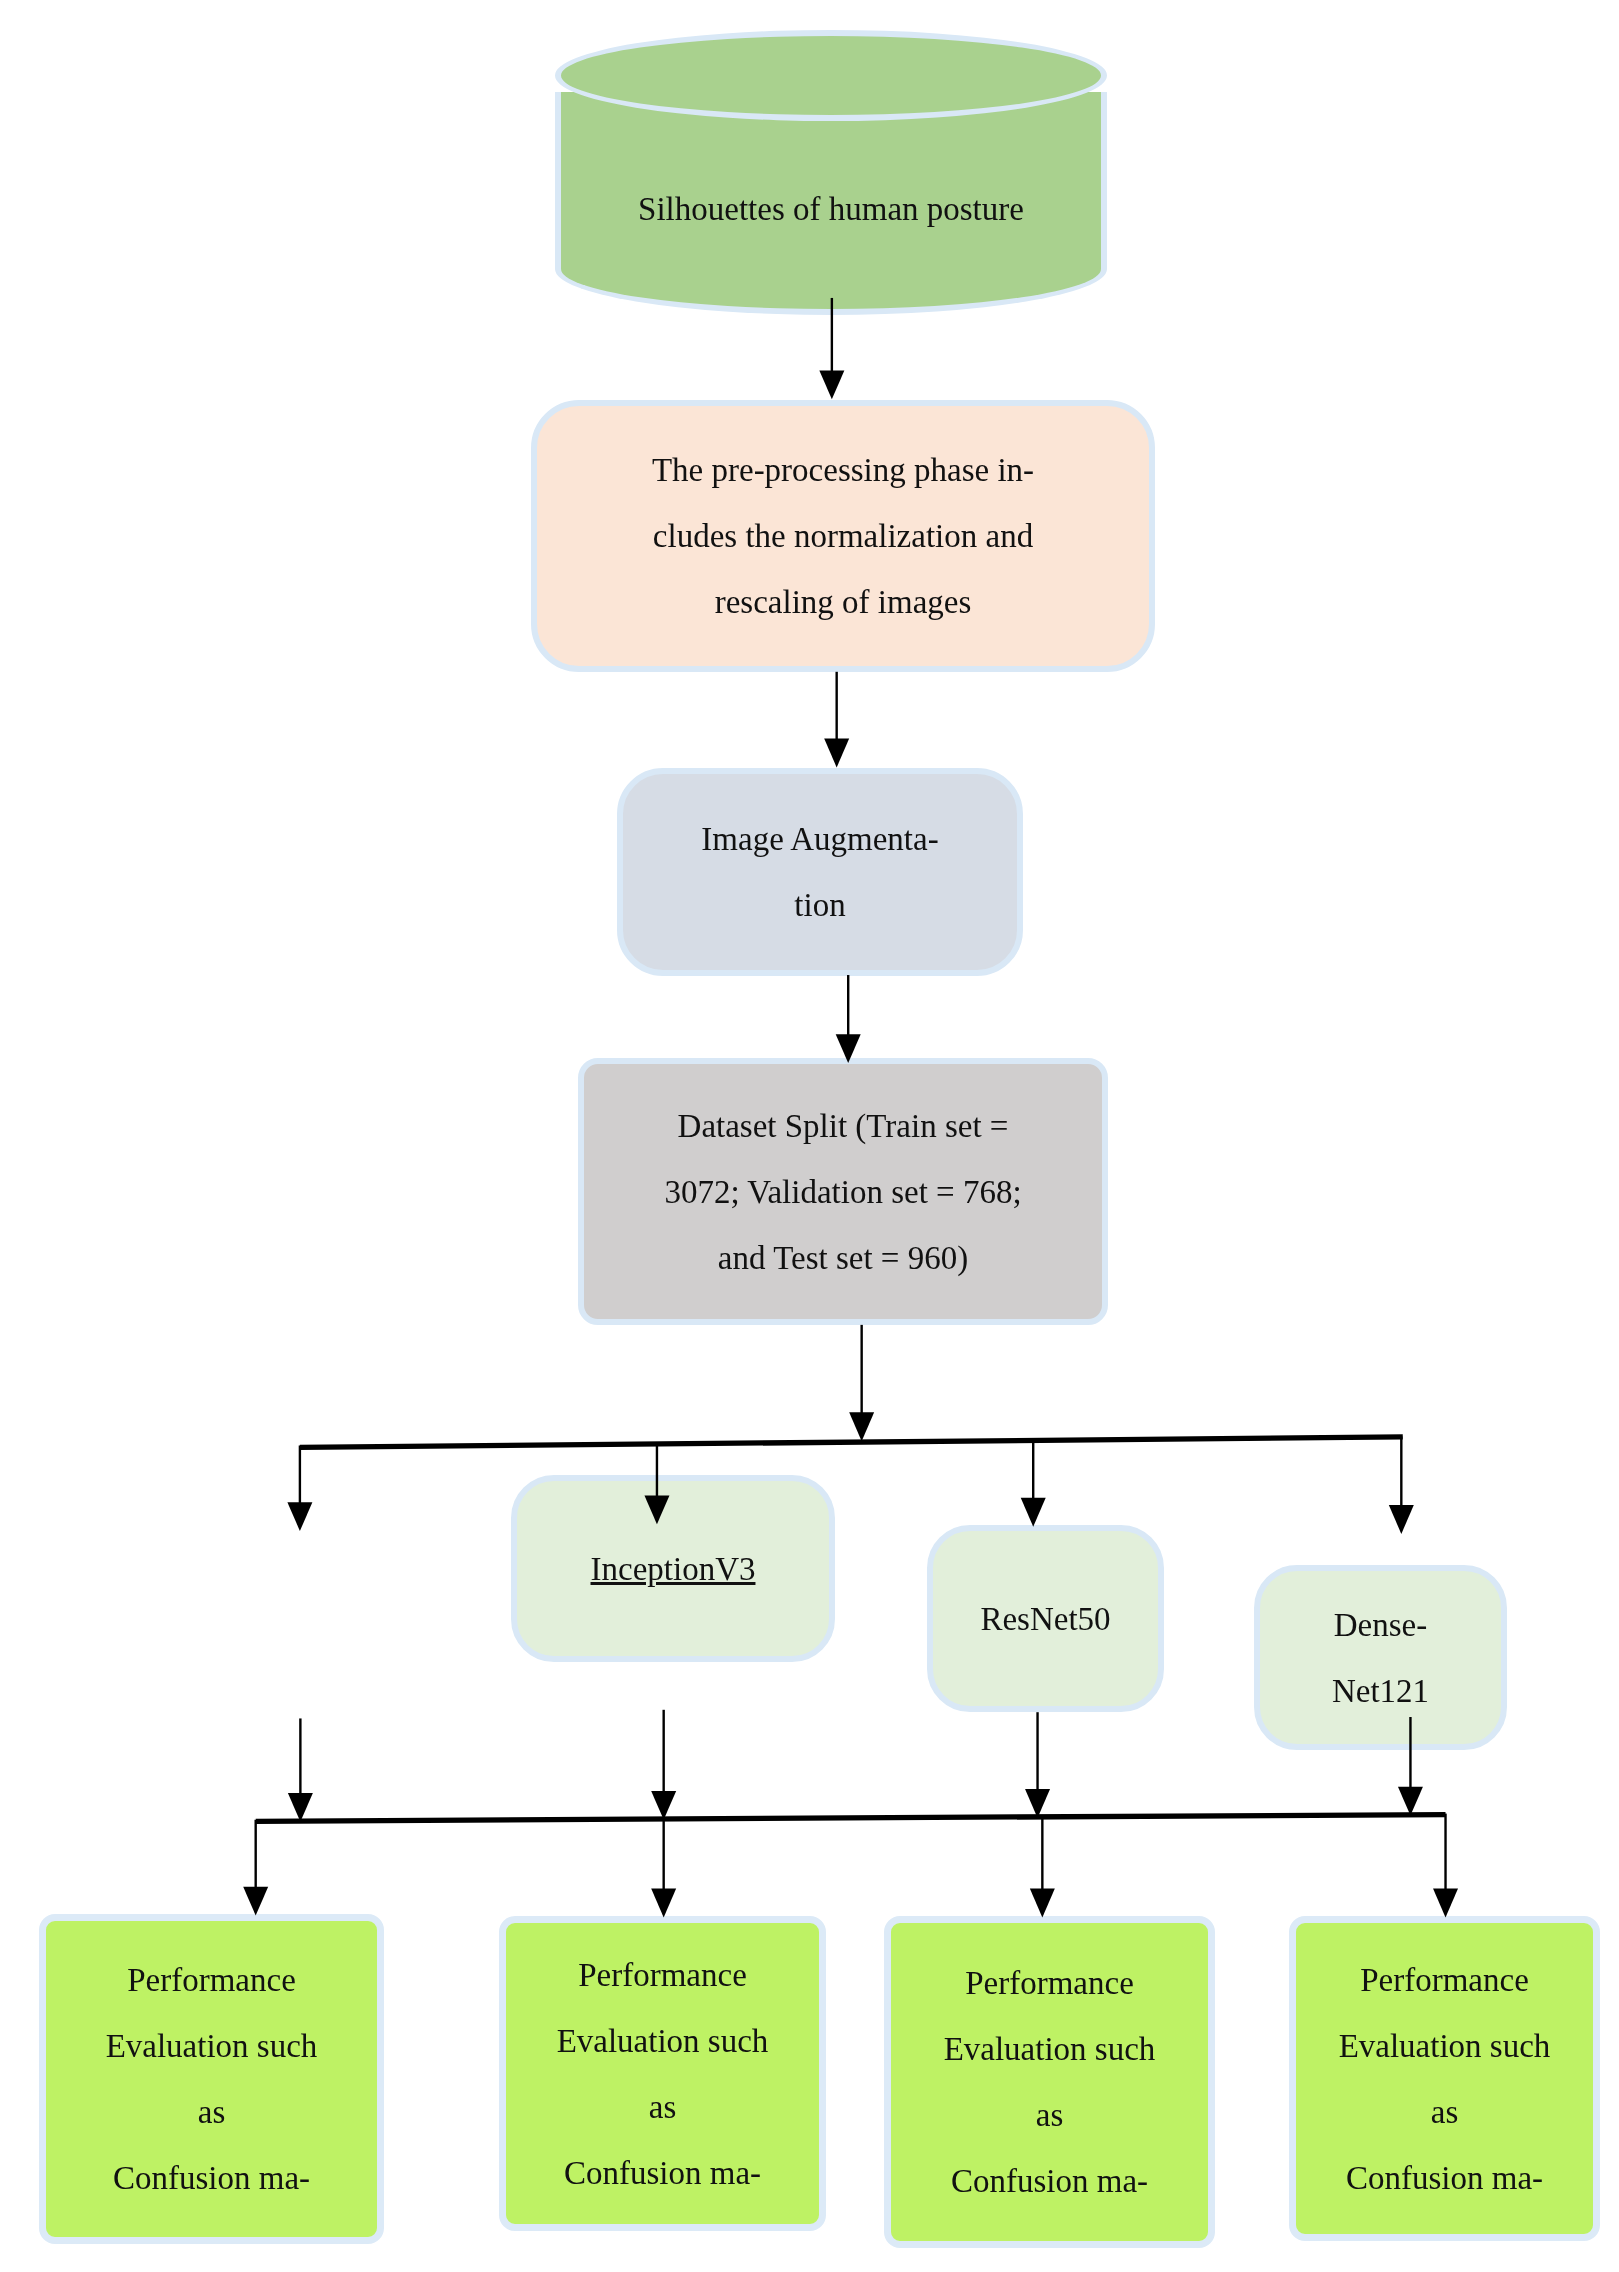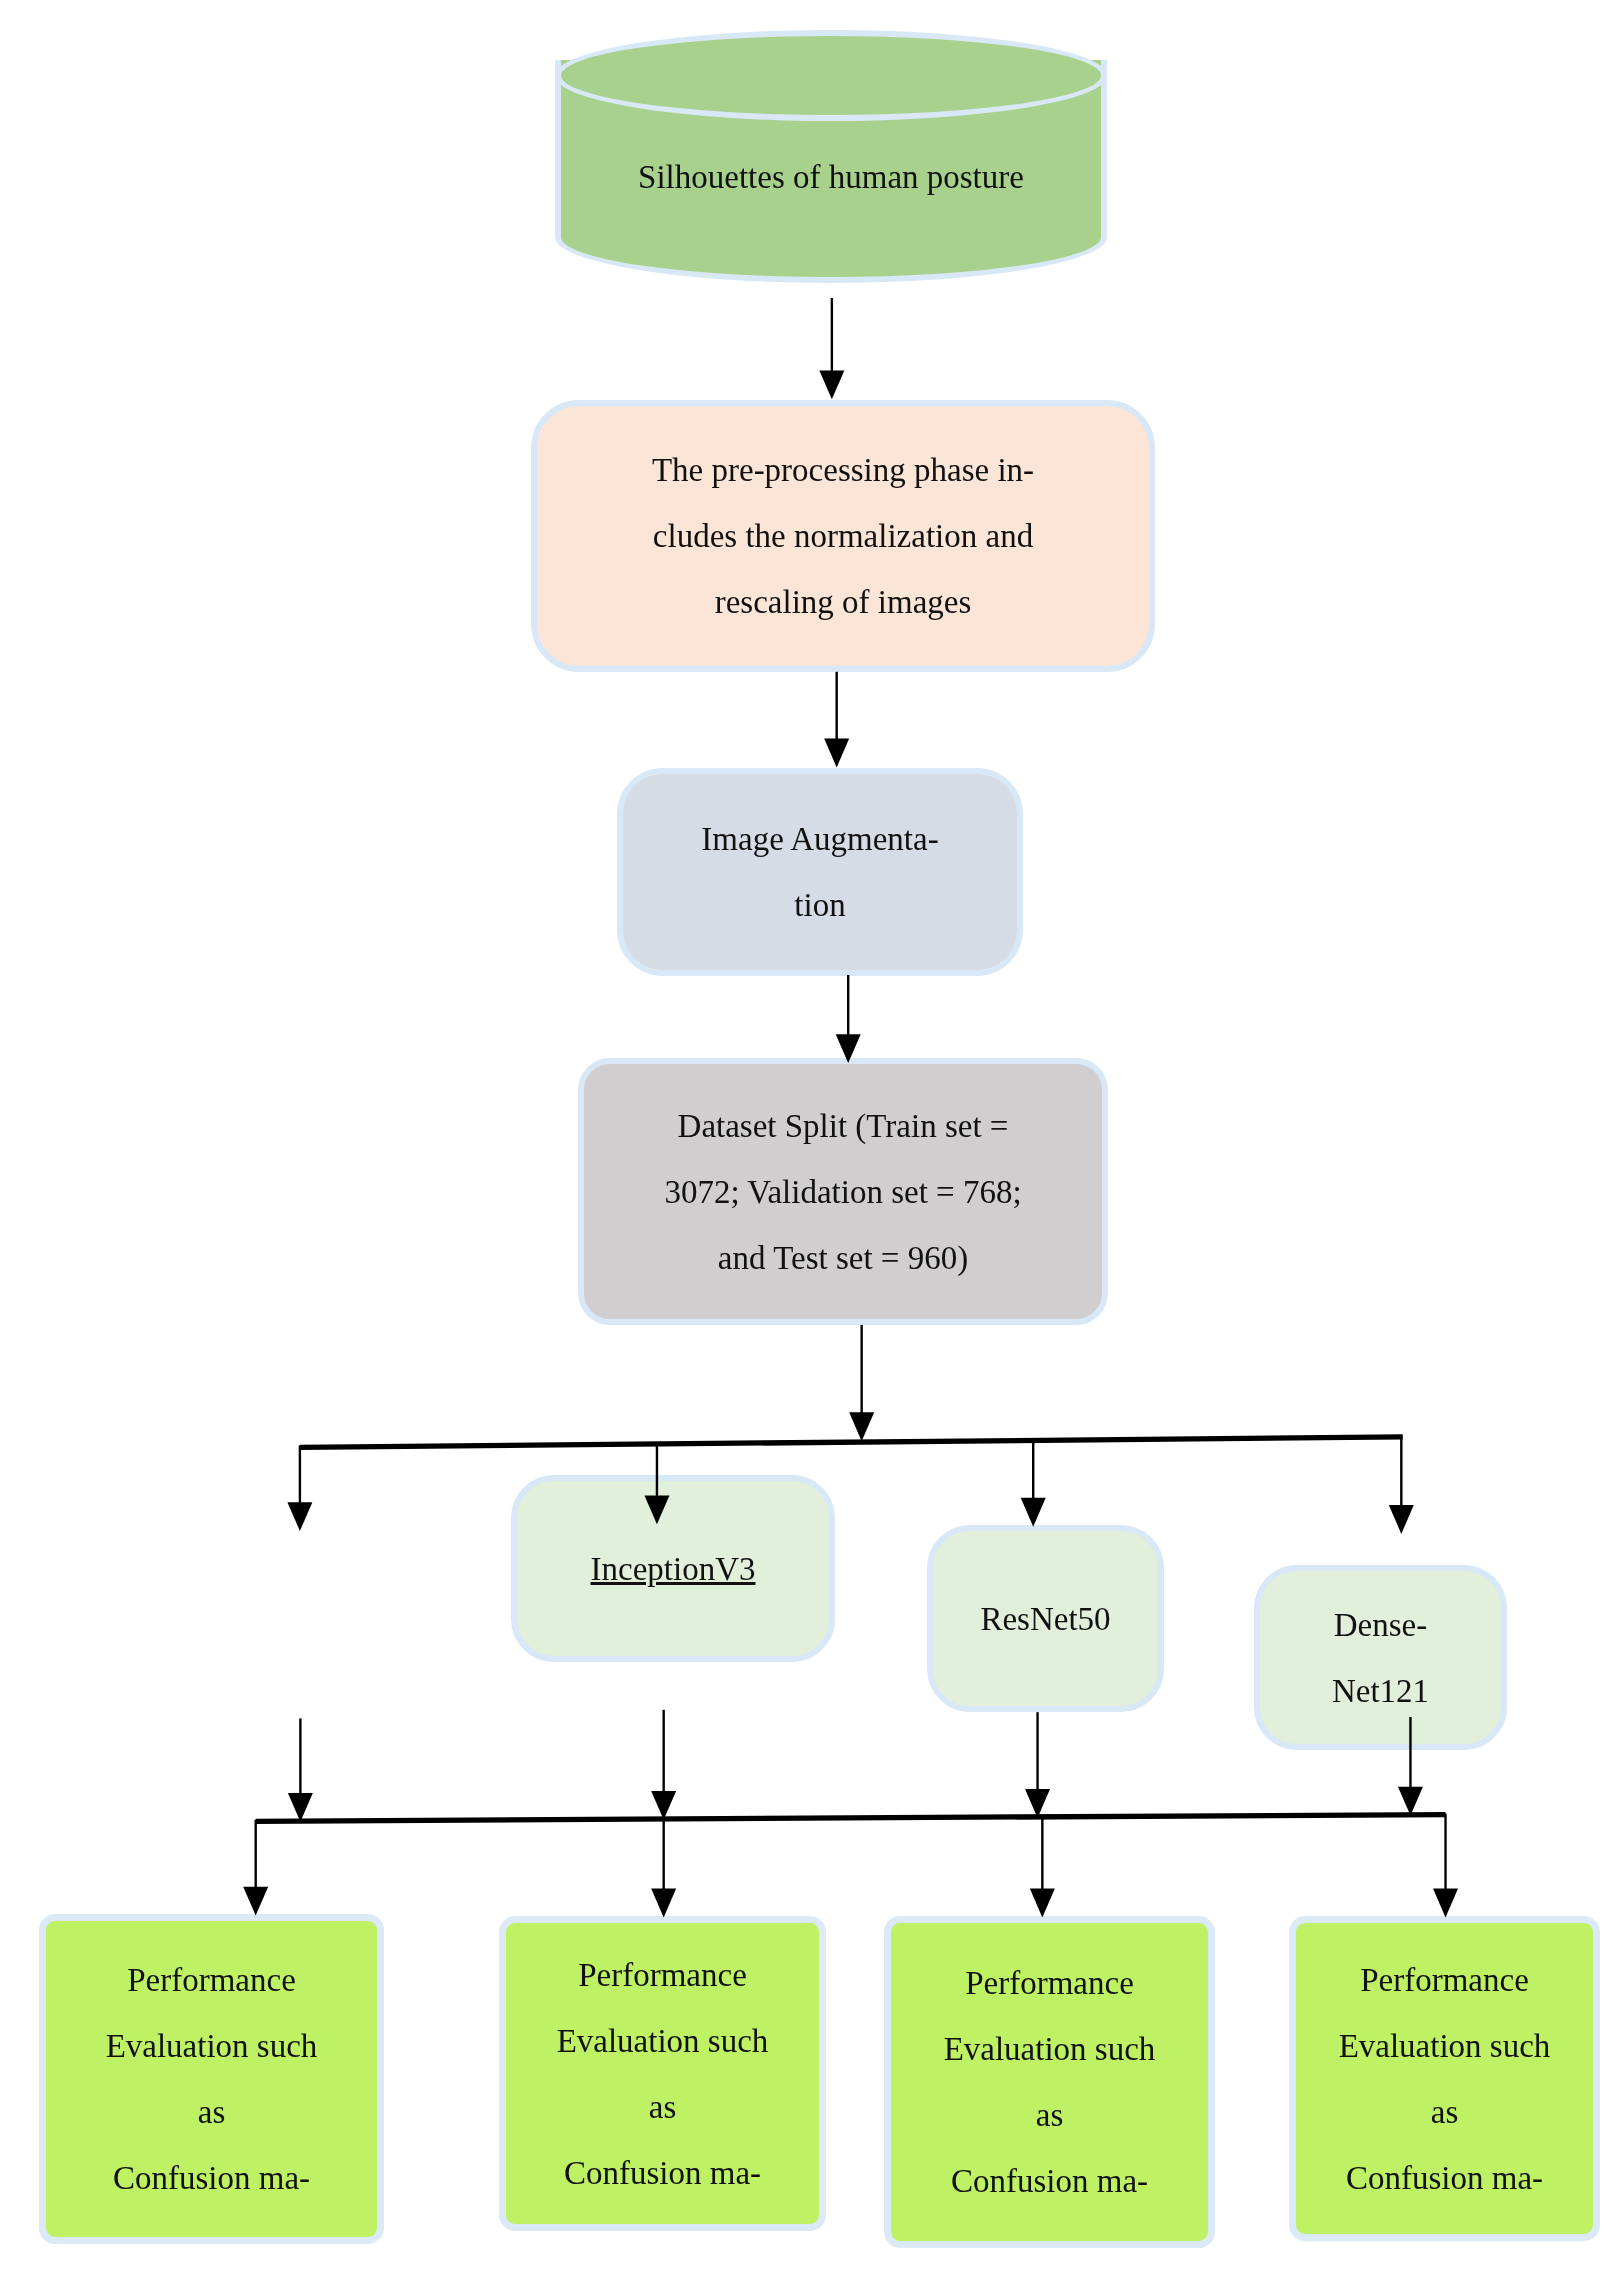--- a/index.html
+++ b/index.html
@@ -17,30 +17,30 @@
   }
   .box{
     position:absolute;box-sizing:border-box;
     border:6.2px solid #D9E8F6;
     display:flex;flex-direction:column;align-items:center;justify-content:center;
     text-align:center;z-index:2;
   }
   .ln{white-space:nowrap;line-height:66px;font-size:33px;}
   .peach{background:#FBE5D6;border-radius:48px;}
   .bluegray{background:#D6DCE5;border-radius:46px;}
-  .gray{background:#D0CECE;border-radius:32px;}
+  .gray{background:#D0CECE;border-radius:20px;}
   .green{background:#E2EFDA;border-radius:43px;}
   .blue{background:#bef264;border-radius:16px;border-width:7.2px;border-color:#DCEAF7;}
   .cyl-top{
     position:absolute;left:555px;top:30px;width:552px;height:91px;
     box-sizing:border-box;background:#A9D18E;border:6.2px solid #D9E8F6;
     border-radius:50%;z-index:3;
   }
   .cyl-body{
-    position:absolute;left:555px;top:60px;width:552px;height:223px;
+    position:absolute;left:555px;top:92px;width:552px;height:223px;
     box-sizing:border-box;background:#A9D18E;
     border:6.2px solid #D9E8F6;border-top:none;
     border-radius:0 0 276px 276px / 0 0 46px 46px;
     display:flex;align-items:center;justify-content:center;
     padding-top:17.3px;z-index:2;text-align:left;
   }
 </style>
 </head>
 <body>
 

